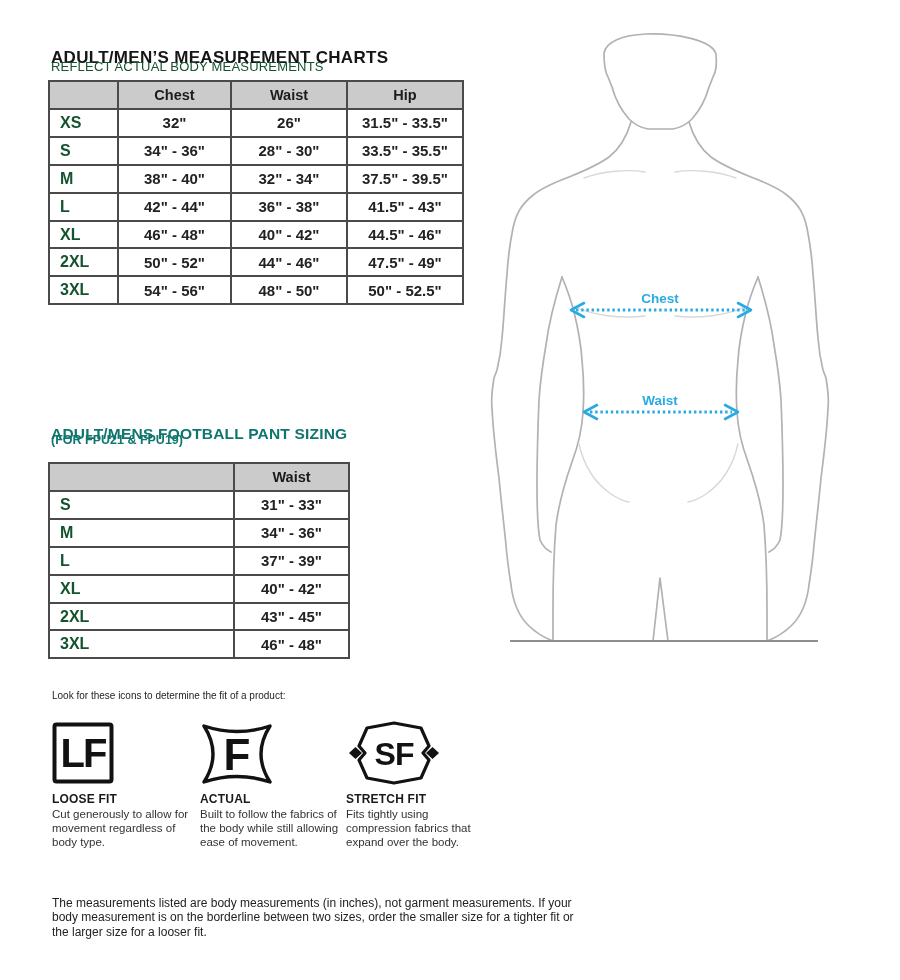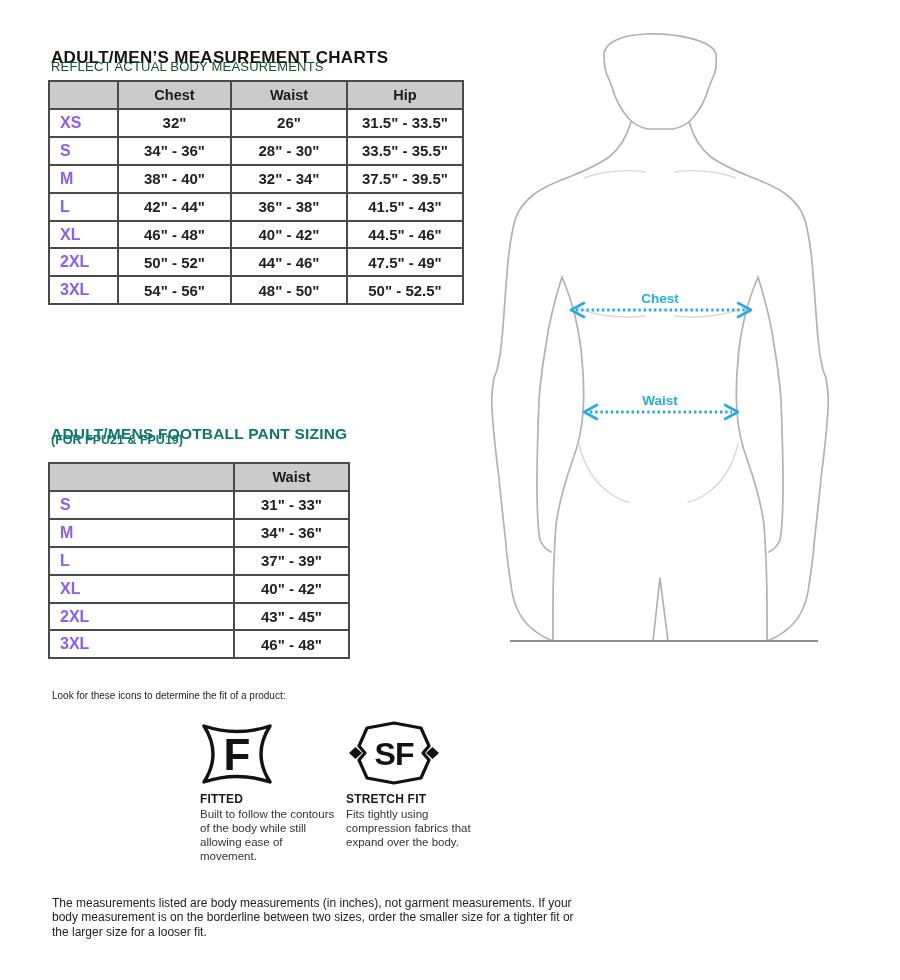--- a/index.html
+++ b/index.html
@@ -17,21 +17,21 @@
   .title2 { left:51px; top:412px; font-size:15.5px; font-weight:bold; letter-spacing:.2px; color:#0f766e; }
   .sub2   { left:51px; top:433px; font-size:12.5px; font-weight:bold; color:#0f766e; }
 
   
   table.t { position:absolute; border-collapse:collapse; table-layout:fixed; }
   #t1 { left:48px; top:80px;  width:414px; }
   #t2 { left:48px; top:462px; width:300px; }
   .t th, .t td { border:2px solid #4a4a4a; padding:0; }
   .t th { background:#cbcbcb; height:26px; font-size:14.5px; color:#1b1b1b; text-align:center; }
   .t td { height:25.9px; text-align:center; font-weight:bold; font-size:15px; color:#222; }
-  .t td.size { text-align:left; padding-left:10px; font-size:16px; color:#8b5cf6; }
+  .t td.size { text-align:left; padding-left:10px; font-size:16px; color:#14532d; }
 
   
   .intro { left:52px; top:690px; font-size:10px; color:#1e1e1e; }
   .fit-item { top:716px; width:142px; }
   #fit-0 { left:52px; } #fit-1 { left:200px; } #fit-2 { left:346px; }
   .icon-wrap { height:76px; }
   .fit-name { font-size:12px; font-weight:bold; color:#1a1a1a; letter-spacing:.2px; margin:0; }
   .fit-desc { font-size:11.5px; line-height:13.9px; color:#333; margin:2px 0 0; }
   .icon-svg text { font-family:"Liberation Sans","DejaVu Sans",sans-serif; font-weight:bold; fill:#121212; }
 
@@ -153,30 +153,40 @@
         </tr>
       <tr>
           <td class="size">3XL</td>
           <td>46" - 48"</td>
         </tr>
     </tbody>
   </table>
 
   <div class="abs intro">Look for these icons to determine the fit of a product:</div>
 
+  <div class="abs fit-item" id="fit-0">
+    <div class="icon-wrap">
+      <svg class="icon-svg" width="62" height="62" viewBox="0 0 62 62" style="margin-top:6px">
+        <rect x="2.5" y="2.5" width="57" height="57" rx="2" fill="#ffffff" stroke="#121212" stroke-width="4"></rect>
+        <text x="31" y="45" text-anchor="middle" font-size="40" letter-spacing="-2">LF</text>
+      </svg>
+    </div>
+    <p class="fit-name">LOOSE FIT</p>
+    <p class="fit-desc">Cut generously to allow for movement regardless of body type.</p>
+  </div>
 
   <div class="abs fit-item" id="fit-1">
     <div class="icon-wrap">
       <svg class="icon-svg" width="74" height="62" viewBox="0 0 74 62" style="margin-top:7px">
         <path d="M4,3 Q37,14 70,3 Q52,31 70,59 Q37,48 4,59 Q22,31 4,3 Z" fill="#ffffff" stroke="#121212" stroke-width="3.4" stroke-linejoin="round"></path>
         <text x="37" y="47" text-anchor="middle" font-size="44">F</text>
       </svg>
     </div>
-    <p class="fit-name">FITTED</p>
-    <p class="fit-desc">Built to follow the contours of the body while still allowing ease of movement.</p>
+    <p class="fit-name">ACTUAL</p>
+    <p class="fit-desc">Built to follow the fabrics of the body while still allowing ease of movement.</p>
   </div>
 
   <div class="abs fit-item" id="fit-2">
     <div class="icon-wrap">
       <svg class="icon-svg" width="92" height="66" viewBox="0 0 92 66" style="margin-top:5px;margin-left:2px">
         <path d="M46,2 L19,7 L11,25 L17,32 L11,39 L19,57 L46,62 L73,57 L81,39 L75,32 L81,25 L73,7 Z" fill="#ffffff" stroke="#121212" stroke-width="3.2" stroke-linejoin="round"></path>
         <path d="M1,32 L7.5,26 L14,32 L7.5,38 Z" fill="#121212"></path>
         <path d="M78,32 L84.5,26 L91,32 L84.5,38 Z" fill="#121212"></path>
         <text x="46" y="44" text-anchor="middle" font-size="32" letter-spacing="-1">SF</text>
       </svg>

